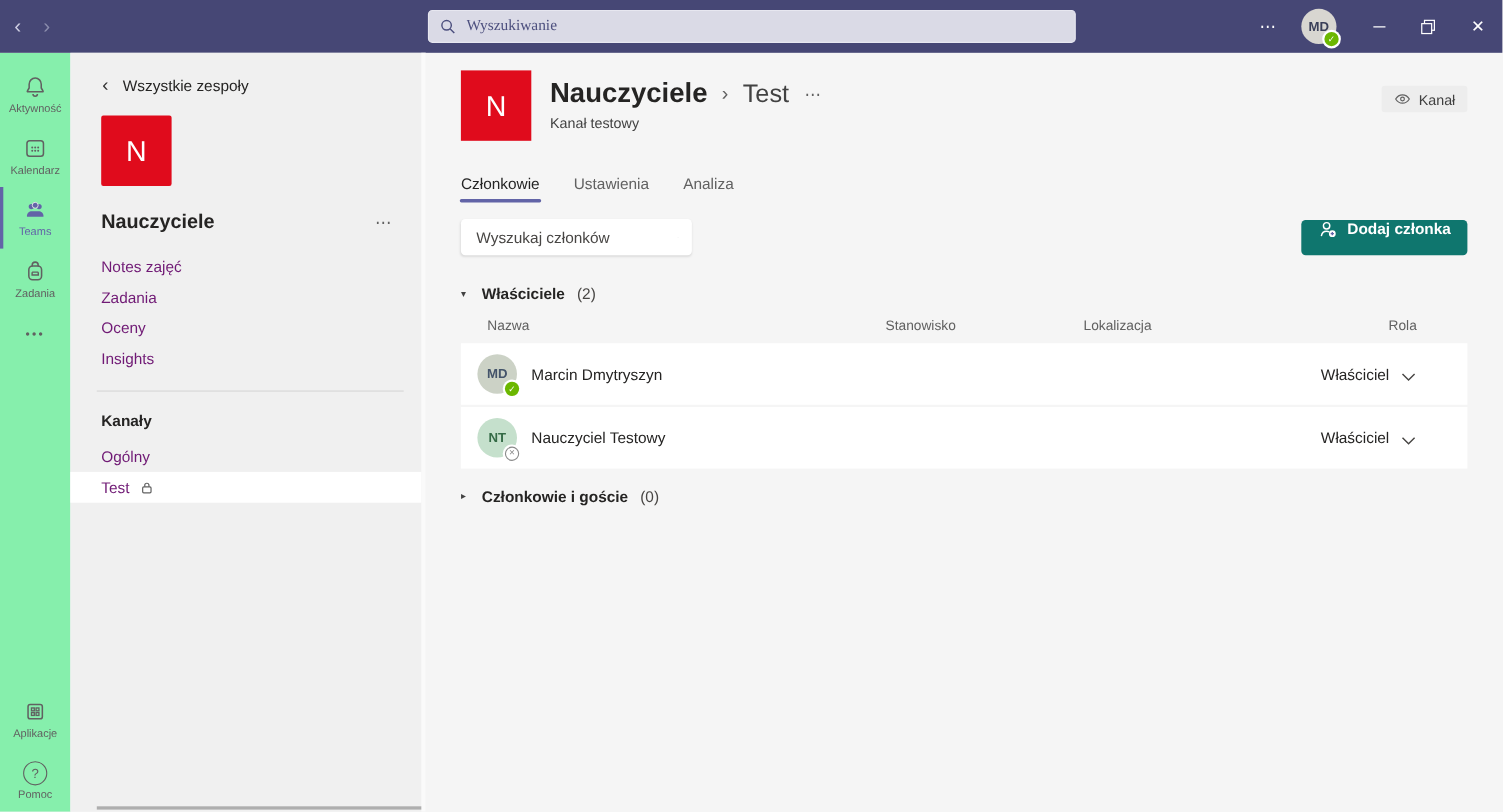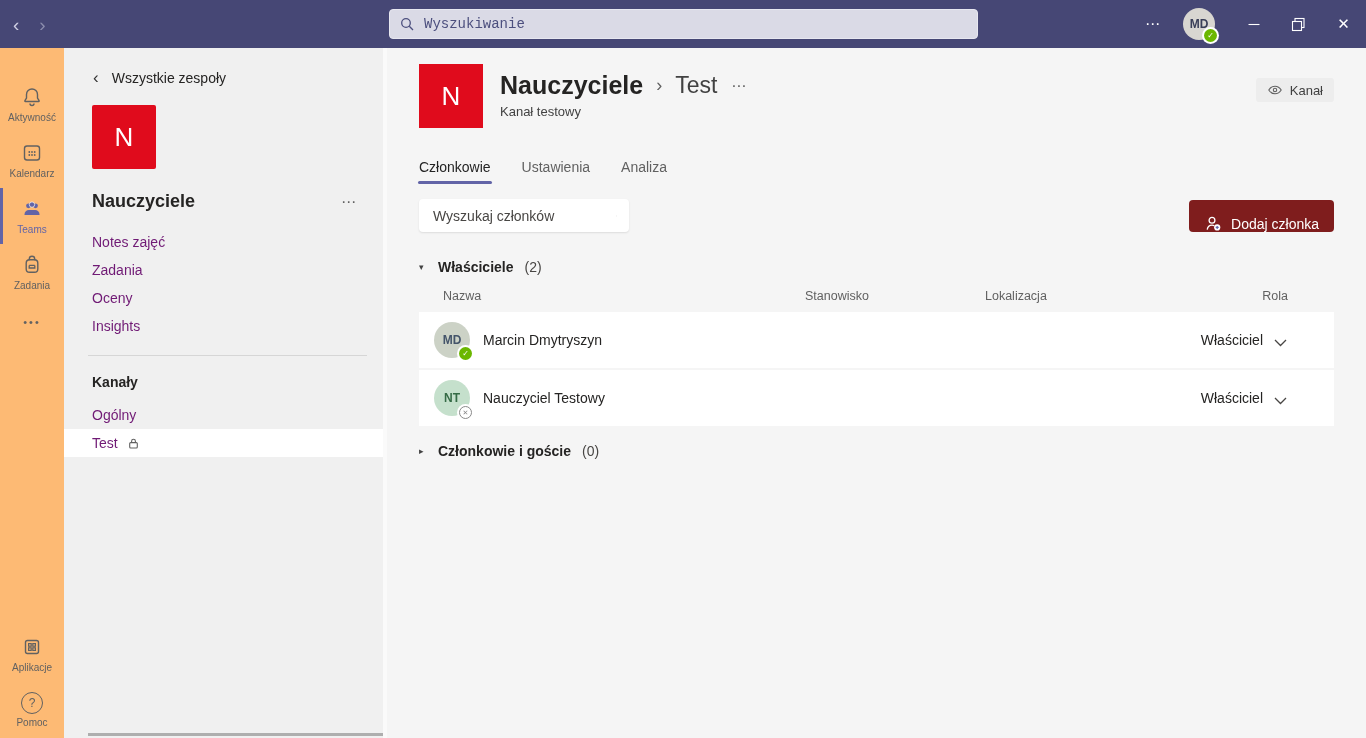--- a/index.html
+++ b/index.html
@@ -12,39 +12,39 @@
   
   .topbar { height:48px; background:#464775; position:relative; display:flex; align-items:center; }
   .nav-arrows { display:flex; gap:20px; padding-left:13px; }
   .nav-arrow { font-size:19px; line-height:1; color:#cfcfe3; cursor:pointer; }
   .nav-arrow.fwd { color:#8b8dad; }
   .topbar-search { position:absolute; left:389px; top:9px; width:589px; height:30px;
     background:#dadae6; border:1px solid #e7e7f0; border-radius:4px;
     display:flex; align-items:center; gap:8px; padding:0 10px; }
   .topbar-search svg { flex:none; }
   .topbar-search input { flex:1; background:transparent; border:0; outline:0;
-    font-family:Liberation Mono, monospace; font-size:14px; color:#404040; }
+    font-family:Liberation Serif, serif; font-size:14px; color:#404040; }
   .topbar-search input::placeholder { color:#4c4f7e; opacity:1; }
   .topbar-right { position:absolute; right:0; top:0; height:48px; display:flex; align-items:center; }
   .topbar-more { width:40px; text-align:center; color:#ffffff; font-size:15px; letter-spacing:1px; cursor:pointer; }
   .topbar-avatar { width:32px; height:32px; border-radius:50%; background:#d8d6d1; color:#3a3f58;
     font-size:12px; font-weight:bold; display:flex; align-items:center; justify-content:center;
     position:relative; margin:0 16px 0 10px; cursor:pointer; }
   .win-btn { width:45px; height:48px; display:flex; align-items:center; justify-content:center; cursor:pointer; color:#fff; }
   .win-btn.close { font-size:15px; }
   
   .badge { position:absolute; border-radius:50%; display:flex; align-items:center; justify-content:center; }
   .badge.available { right:-2px; bottom:-2px; width:13px; height:13px; background:#6bb700;
     box-shadow:0 0 0 2px #ffffff; color:#fff; font-size:8px; line-height:1; }
   .badge.offline { right:-2px; bottom:-3px; width:13px; height:13px; background:#ffffff;
     border:1.5px solid #8a8a8a; box-shadow:0 0 0 2px #ffffff; color:#8a8a8a; font-size:7px; line-height:1; }
   
   .app { display:flex; height:690px; }
   
-  .rail { width:64px; background:#fdba74; display:flex; flex-direction:column; padding-top:28px; }
+  .rail { width:64px; background:#86efac; display:flex; flex-direction:column; padding-top:10px; }
   .rail-item { height:56px; display:flex; flex-direction:column; align-items:center; justify-content:center;
     gap:3px; border-left:3px solid transparent; border-right:3px solid transparent; cursor:pointer; }
   .rail-item .lbl { font-size:10px; color:#616161; }
   .rail-item.active { border-left-color:#6264a7; }
   .rail-item.active .lbl { color:#6264a7; }
   .rail-more { height:44px; display:flex; align-items:center; justify-content:center;
     color:#616161; font-size:11px; letter-spacing:2px; cursor:pointer; }
   .rail-spacer { flex:1; }
   .help-circle { width:22px; height:22px; border:1.4px solid #616161; border-radius:50%;
     display:flex; align-items:center; justify-content:center; font-size:12px; color:#616161; }
@@ -86,23 +86,23 @@
   .m-tab { font-size:14px; color:#616161; padding-bottom:9px; position:relative; cursor:pointer; }
   .m-tab.active { color:#242424; }
   .m-tab.active::after { content:""; position:absolute; left:-1px; right:-1px; bottom:0;
     height:3px; background:#6264a7; border-radius:2px; }
   .m-toolbar { display:flex; align-items:center; margin-top:15px; }
   .m-search { width:210px; height:33px; background:#fff; border-radius:4px;
     display:flex; align-items:center; padding:0 12px; box-shadow:0 1px 2px rgba(0,0,0,.10); }
   .m-search input { flex:1; border:0; outline:0; background:transparent;
     font-family:inherit; font-size:14px; color:#242424; }
   .m-search input::placeholder { color:#484644; opacity:1; }
-  .m-add-btn { margin-left:auto; height:32px; background:#7f1d1d; color:#fff; border:0;
-    border-radius:4px; display:flex; align-items:flex-end; gap:9px; padding:0 15px;
-    font-family:inherit; font-size:14px; font-weight:normal; cursor:pointer; }
+  .m-add-btn { margin-left:auto; height:32px; background:#0f766e; color:#fff; border:0;
+    border-radius:4px; display:flex; align-items:flex-start; gap:9px; padding:0 15px;
+    font-family:inherit; font-size:14px; font-weight:bold; cursor:pointer; }
   .m-section-hd { display:flex; align-items:center; gap:11px; cursor:pointer; }
   .m-owners { margin-top:27px; }
   .m-guests { margin-top:17px; }
   .tri { font-size:9px; color:#424242; width:8px; }
   .sec-title { font-size:14px; font-weight:bold; color:#252423; }
   .sec-count { font-size:14px; color:#484644; }
   .m-cols { display:flex; margin-top:14px; padding-left:24px; font-size:12.5px; color:#616161; }
   .col-nazwa { width:362px; }
   .col-stan  { width:180px; }
   .col-lok   { flex:1; }

